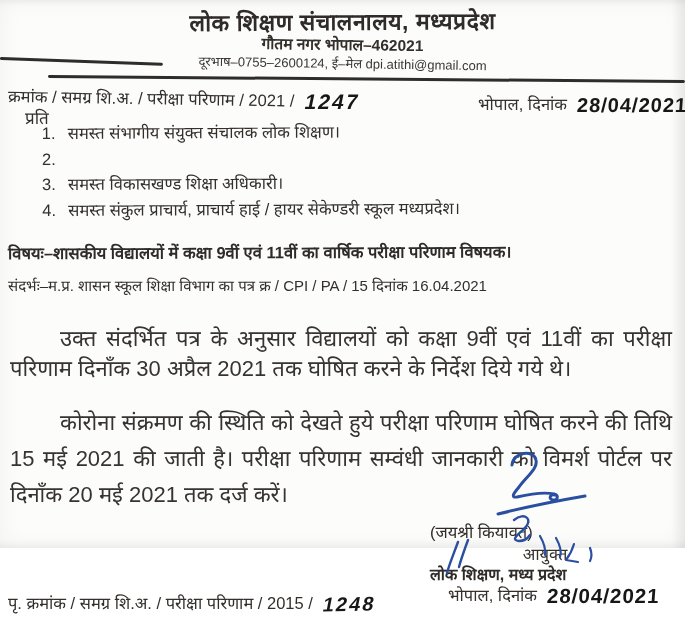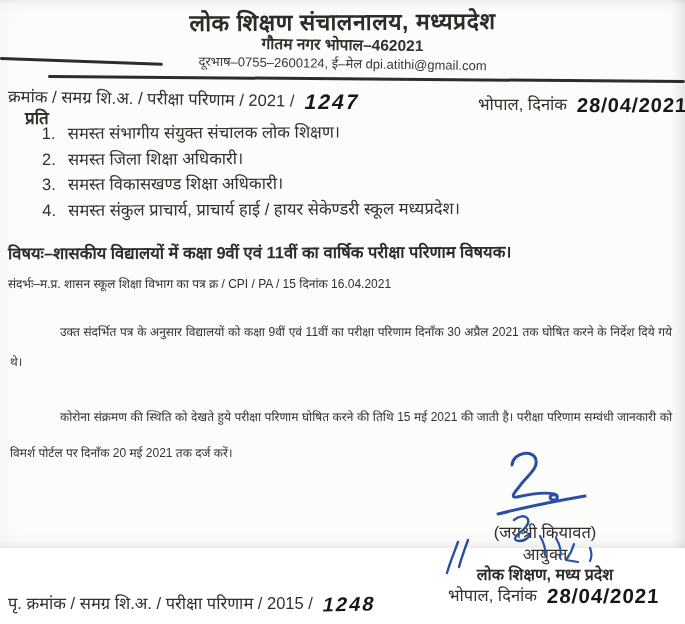--- a/index.html
+++ b/index.html
@@ -30,37 +30,37 @@
   .rule-short{top:57px;left:0;width:163px;height:3px;transform:rotate(2deg);transform-origin:left center;}
   .rule-long{top:75px;left:48px;width:637px;height:2.5px;transform:rotate(0.45deg);transform-origin:left center;}
 
   
   .refline{top:84px;left:8px;font-size:16.5px;transform:rotate(0.9deg);transform-origin:left center;white-space:nowrap;}
   .hw{font-weight:700;color:#171717;display:inline-block;}
   .hw-serial{font-size:21px;transform:skewX(-12deg) rotate(-1deg);letter-spacing:2px;margin-left:6px;vertical-align:-2px;}
   .placedate-top{top:92px;left:478px;font-size:16.5px;white-space:nowrap;}
   .hw-date{font-size:20px;transform:skewX(-4deg);letter-spacing:1px;margin-left:5px;vertical-align:-2px;}
 
-  .prati{top:106px;left:25px;font-size:17px;font-weight:bold;}
+  .prati{top:106px;left:25px;font-size:17px;}
 
   .recipients{top:122px;left:42px;font-size:16.5px;transform:rotate(-0.3deg);}
   .recipients .row{display:flex;margin-bottom:4.5px;line-height:21px;}
   .recipients .no{width:26px;}
 
   .subject{top:240px;left:8px;font-size:16.5px;font-weight:bold;width:670px;transform:rotate(-0.2deg);color:#2e2b28;}
-  .reference{top:275px;left:8px;font-size:12px;width:670px;}
+  .reference{top:275px;left:8px;font-size:15px;width:670px;}
 
-  .para{left:10px;width:662px;font-size:12px;text-align:justify;color:#363330;}
+  .para{left:10px;width:662px;font-size:22px;text-align:justify;color:#363330;margin-top:6px;}
   .para1{top:318px;line-height:29.5px;text-indent:50px;}
   .para2{top:399px;line-height:36px;text-indent:50px;}
 
   
-  .sig-name{top:520px;left:430px;width:230px;text-align:center;font-size:16.5px;color:#2e2b28;}
+  .sig-name{top:520px;left:430px;width:230px;font-size:16.5px;color:#2e2b28;}
   .sig-desg{top:542px;left:430px;width:230px;text-align:center;font-size:16.5px;}
-  .sig-org{top:563px;left:430px;width:230px;text-align:center;font-size:16px;font-weight:bold;color:#2e2b28;}
+  .sig-org{top:563px;left:430px;width:230px;text-align:left;font-size:16px;font-weight:bold;color:#2e2b28;}
   .placedate-bottom{top:583px;left:448px;font-size:16.5px;white-space:nowrap;}
   .placedate-bottom .hw-date{font-size:20.5px;}
 
   .footer{top:591px;left:8px;font-size:16.5px;white-space:nowrap;}
   .footer .hw-serial{font-size:20px;}
 
   svg{display:block;}
   .pen-blue{stroke:#2b4fa0;fill:none;stroke-linecap:round;stroke-linejoin:round;}
 </style>
 </head>
@@ -85,21 +85,20 @@
   </div>
 
   <div class="abs prati">प्रति</div>
   <div class="abs recipients">
     <div class="row">
       <span class="no">1.</span>
       <span>समस्त संभागीय संयुक्त संचालक लोक शिक्षण।</span>
     </div>
     <div class="row">
       <span class="no">2.</span>
-      <span>समस्त जिला शिक्षा अधिकारी।</span>
     </div>
     <div class="row">
       <span class="no">3.</span>
       <span>समस्त विकासखण्ड शिक्षा अधिकारी।</span>
     </div>
     <div class="row">
       <span class="no">4.</span>
       <span>समस्त संकुल प्राचार्य, प्राचार्य हाई / हायर सेकेण्डरी स्कूल मध्यप्रदेश।</span>
     </div>
   </div>

